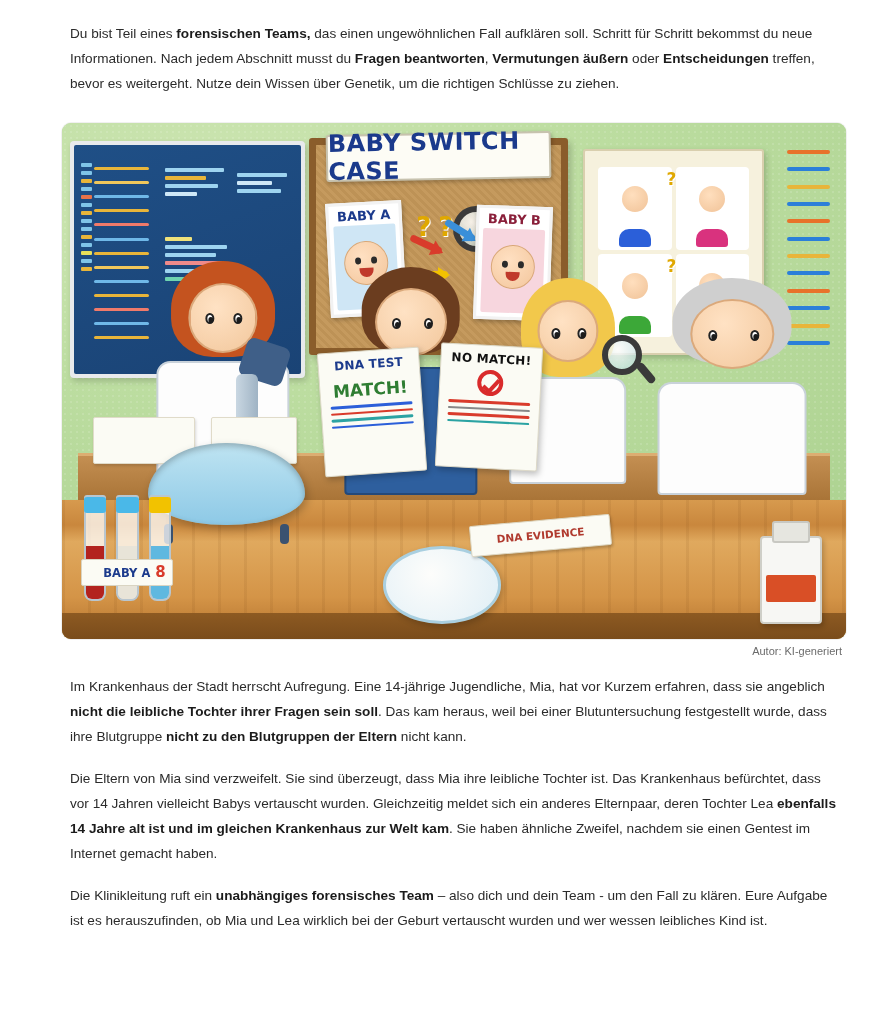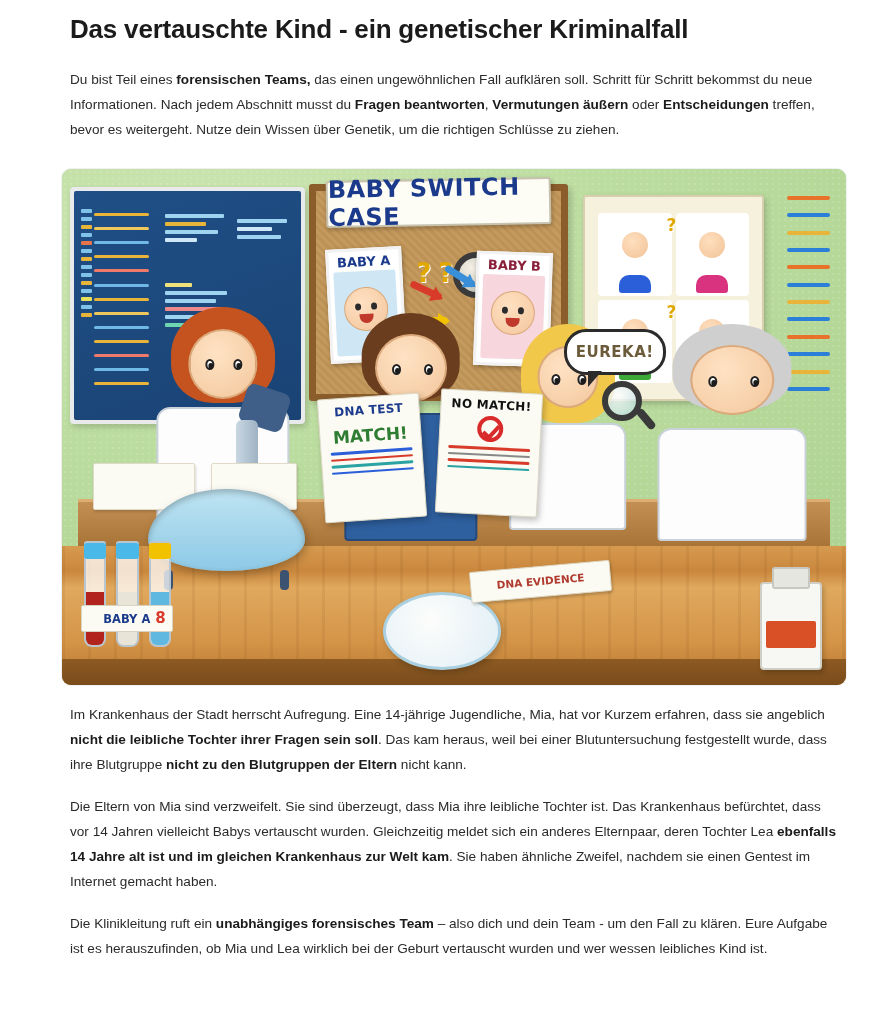--- a/index.html
+++ b/index.html
@@ -317,21 +317,20 @@
     position:absolute; background:#fbfbf4; border:1px solid #e0dbc9; border-radius:2px;
     box-shadow:1px 2px 3px rgba(0,0,0,.15);
   }
 </style>
 </head>
 <body>
 
 <div class="page">
   <div class="content">
 
-    <h1 class="doc-title">Das vertauschte Kind - ein genetischer Kriminalfall</h1>
 
     <p class="intro"><span>Du bist Teil eines </span><b>forensischen Teams,</b><span> das einen ungewöhnlichen Fall aufklären soll. Schritt für Schritt bekommst du neue Informationen. Nach jedem Abschnitt musst du </span><b>Fragen beantworten</b><span>, </span><b>Vermutungen äußern</b><span> oder </span><b>Entscheidungen</b><span> treffen, bevor es weitergeht. Nutze dein Wissen über Genetik, um die richtigen Schlüsse zu ziehen.</span></p>
 
     <figure class="figure">
       <div class="figure-img-wrap" aria-label="Illustration eines forensischen Labors mit Babys, DNA-Tests und Wissenschaftlern">
         <div class="scene">
           <div class="wall"></div>
           <div class="backshelf"></div>
           <div class="desk"></div>
           <div class="deskfront"></div>
@@ -497,21 +496,20 @@
             <div class="hair" style="width:80%;height:40%;top:0;background:#cfcfcf;"></div>
             <div class="head" style="width:56%;height:32%;top:10%;">
               <div class="eye" style="left:20%;top:44%;"></div>
               <div class="eye" style="right:16%;top:44%;"></div>
             </div>
             <div class="coat" style="width:100%;height:52%;bottom:0;"></div>
           </div>
 
           <div class="magnify" style="right:26%;top:41%;width:40px;height:40px;"></div>
 
-          <div class="bubble" style="left:64%;top:31%;width:13%;height:9%;">EUREKA!</div>
 
           <div class="report" style="left:33%;top:44%;width:13%;height:24%;transform:rotate(-4deg);">
             <div class="rtitle" style="color:#1b3a8c;">DNA TEST</div>
             <div class="rbig" style="color:#2e7d32;margin-top:8px;">MATCH!</div>
             <div class="rlines">
               <i style="background:#2b5fd9"></i>
                 <i style="background:#d93b2b"></i>
                 <i style="background:#2ba3a3"></i>
                 <i style="background:#2b5fd9"></i>
             </div>
@@ -555,20 +553,21 @@
             </div>
             <div class="babylabel">BABY A</div>
             <span style="position:absolute;left:52%;bottom:30%;font-weight:bold;color:#d93b2b;font-size:15px;font-family:'DejaVu Sans',sans-serif;">8</span>
           </div>
 
           <div class="petri"></div>
           <div class="evidence">DNA EVIDENCE</div>
           <div class="pillbottle"></div>
         </div>
       </div>
+      <figcaption class="figure-caption">Autor: KI-generiert</figcaption>
     </figure>
 
 
     <p class="body-p"><span>Im Krankenhaus der Stadt herrscht Aufregung. Eine 14-jährige Jugendliche, Mia, hat vor Kurzem erfahren, dass sie angeblich </span><b>nicht die leibliche Tochter ihrer Fragen sein soll</b><span>. Das kam heraus, weil bei einer Blutuntersuchung festgestellt wurde, dass ihre Blutgruppe </span><b>nicht zu den Blutgruppen der Eltern</b><span> nicht kann.</span></p>
 
     <p class="body-p"><span>Die Eltern von Mia sind verzweifelt. Sie sind überzeugt, dass Mia ihre leibliche Tochter ist. Das Krankenhaus befürchtet, dass vor 14 Jahren vielleicht Babys vertauscht wurden. Gleichzeitig meldet sich ein anderes Elternpaar, deren Tochter Lea </span><b>ebenfalls 14 Jahre alt ist und im gleichen Krankenhaus zur Welt kam</b><span>. Sie haben ähnliche Zweifel, nachdem sie einen Gentest im Internet gemacht haben.</span></p>
 
     <p class="body-p"><span>Die Klinikleitung ruft ein </span><b>unabhängiges forensisches Team</b><span> – also dich und dein Team - um den Fall zu klären. Eure Aufgabe ist es herauszufinden, ob Mia und Lea wirklich bei der Geburt vertauscht wurden und wer wessen leibliches Kind ist.</span></p>
 
   </div>

